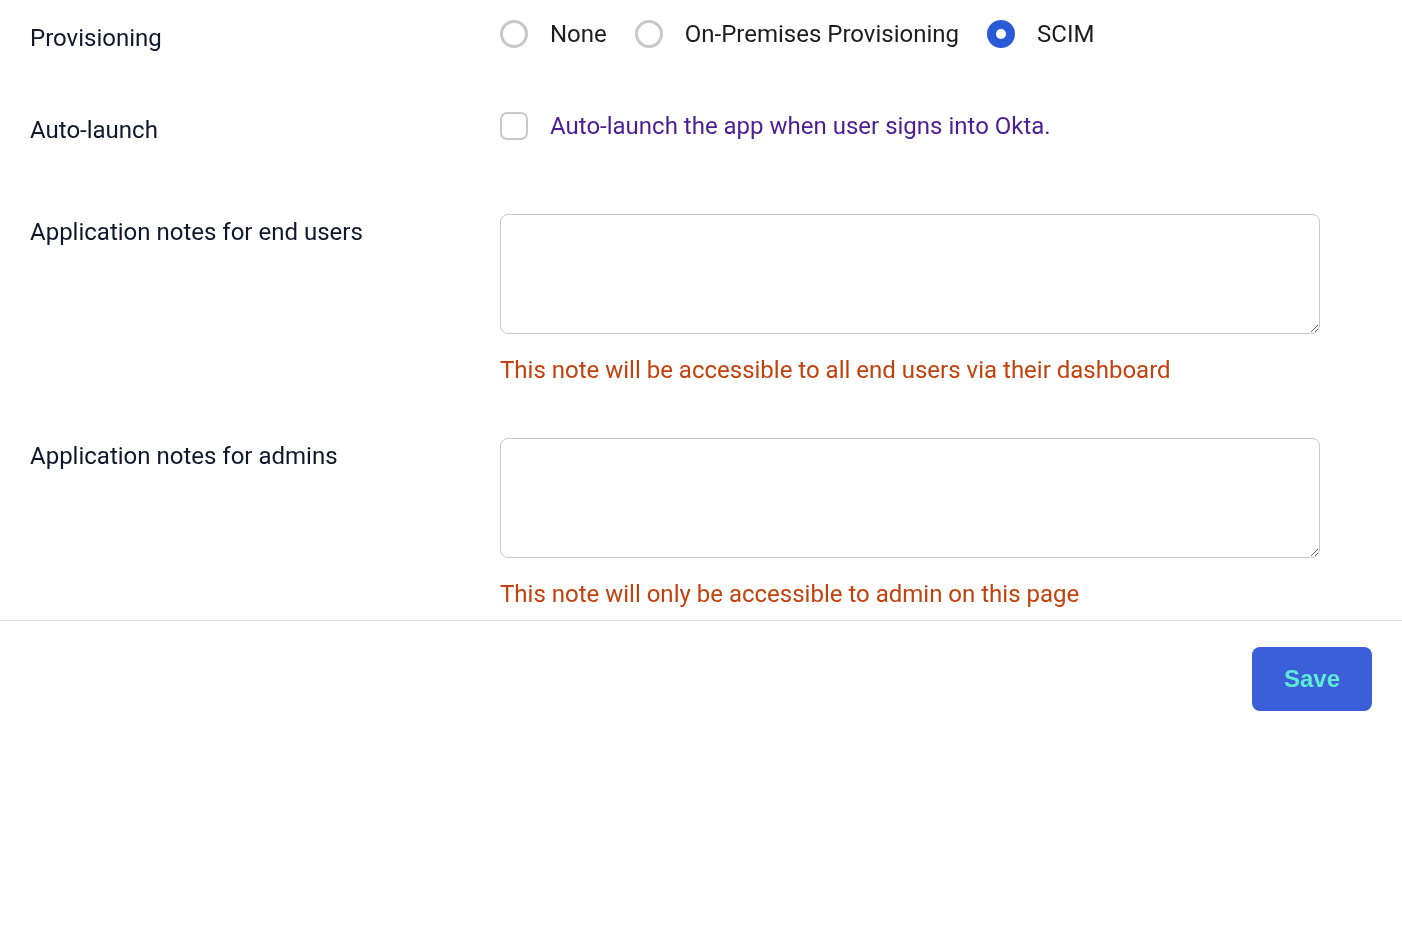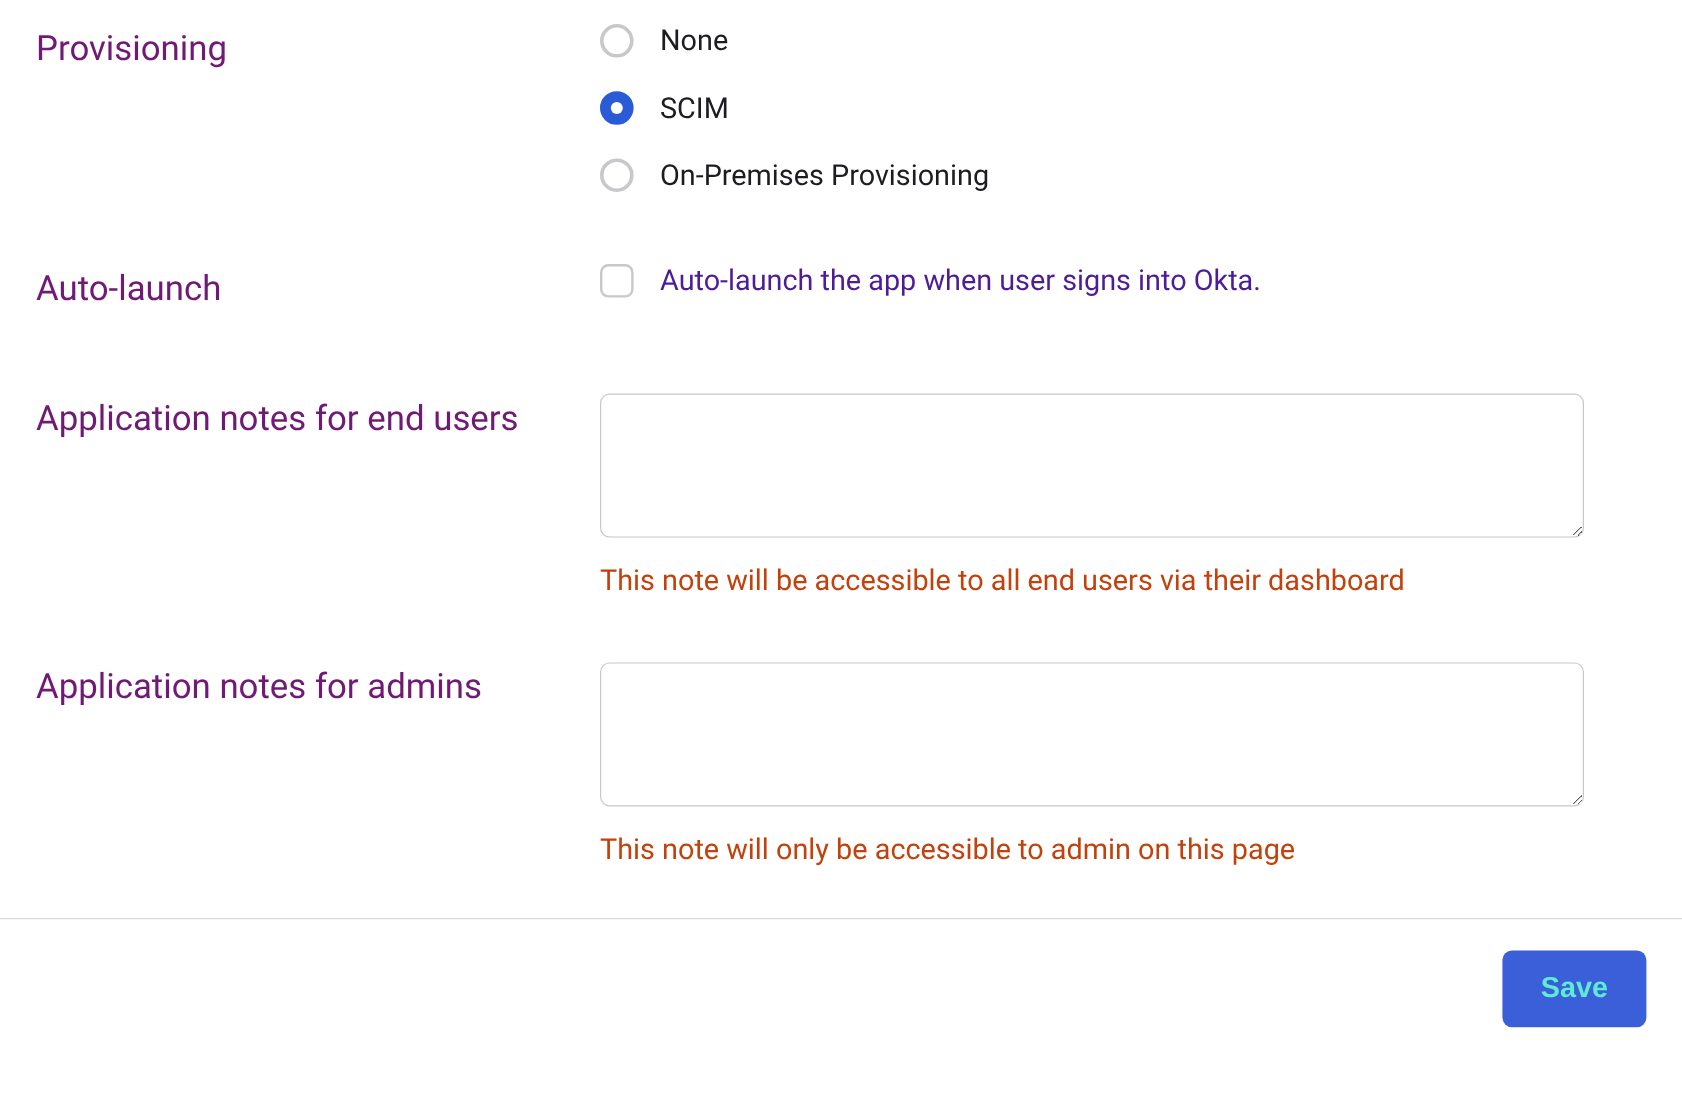--- a/index.html
+++ b/index.html
@@ -29,30 +29,30 @@
     }
     .form-row.notes-row {
       margin-bottom: 54px;
     }
     .label-col {
       width: 470px;
       flex-shrink: 0;
       padding-top: 4px;
     }
     .field-label {
-      font-size: 29px;
-      color: #701a75;
+      font-size: 24px;
+      color: #0f172a;
     }
     .control-col {
       flex: 1;
       padding-right: 50px;
     }
     .radio-group {
       display: flex;
-      flex-direction: column;
+      flex-direction: row;
       gap: 28px;
     }
     .radio-item {
       display: flex;
       align-items: center;
       gap: 22px;
       cursor: pointer;
     }
     .radio-circle {
       width: 28px;
@@ -142,26 +142,26 @@
     <div class="label-col">
       <span class="field-label">Provisioning</span>
     </div>
     <div class="control-col">
       <div class="radio-group">
         <label class="radio-item">
           <span class="radio-circle"></span>
           <span class="radio-label">None</span>
         </label>
         <label class="radio-item">
+          <span class="radio-circle"></span>
+          <span class="radio-label">On-Premises Provisioning</span>
+        </label>
+        <label class="radio-item">
           <span class="radio-circle selected"></span>
           <span class="radio-label">SCIM</span>
-        </label>
-        <label class="radio-item">
-          <span class="radio-circle"></span>
-          <span class="radio-label">On-Premises Provisioning</span>
         </label>
       </div>
     </div>
   </div>
 
   <div class="form-row" style="margin-bottom: 70px;">
     <div class="label-col">
       <span class="field-label">Auto-launch</span>
     </div>
     <div class="control-col">
@@ -175,21 +175,21 @@
   <div class="form-row notes-row">
     <div class="label-col">
       <span class="field-label">Application notes for end users</span>
     </div>
     <div class="control-col">
       <textarea class="textarea-field" style=""></textarea>
       <div class="help-text">This note will be accessible to all end users via their dashboard</div>
     </div>
   </div>
 
-  <div class="form-row notes-row" style="margin-bottom: 43px;">
+  <div class="form-row notes-row" style="margin-bottom: 12px;">
     <div class="label-col">
       <span class="field-label">Application notes for admins</span>
     </div>
     <div class="control-col">
       <textarea class="textarea-field" style=""></textarea>
       <div class="help-text">This note will only be accessible to admin on this page</div>
     </div>
   </div>
 
 </div>

